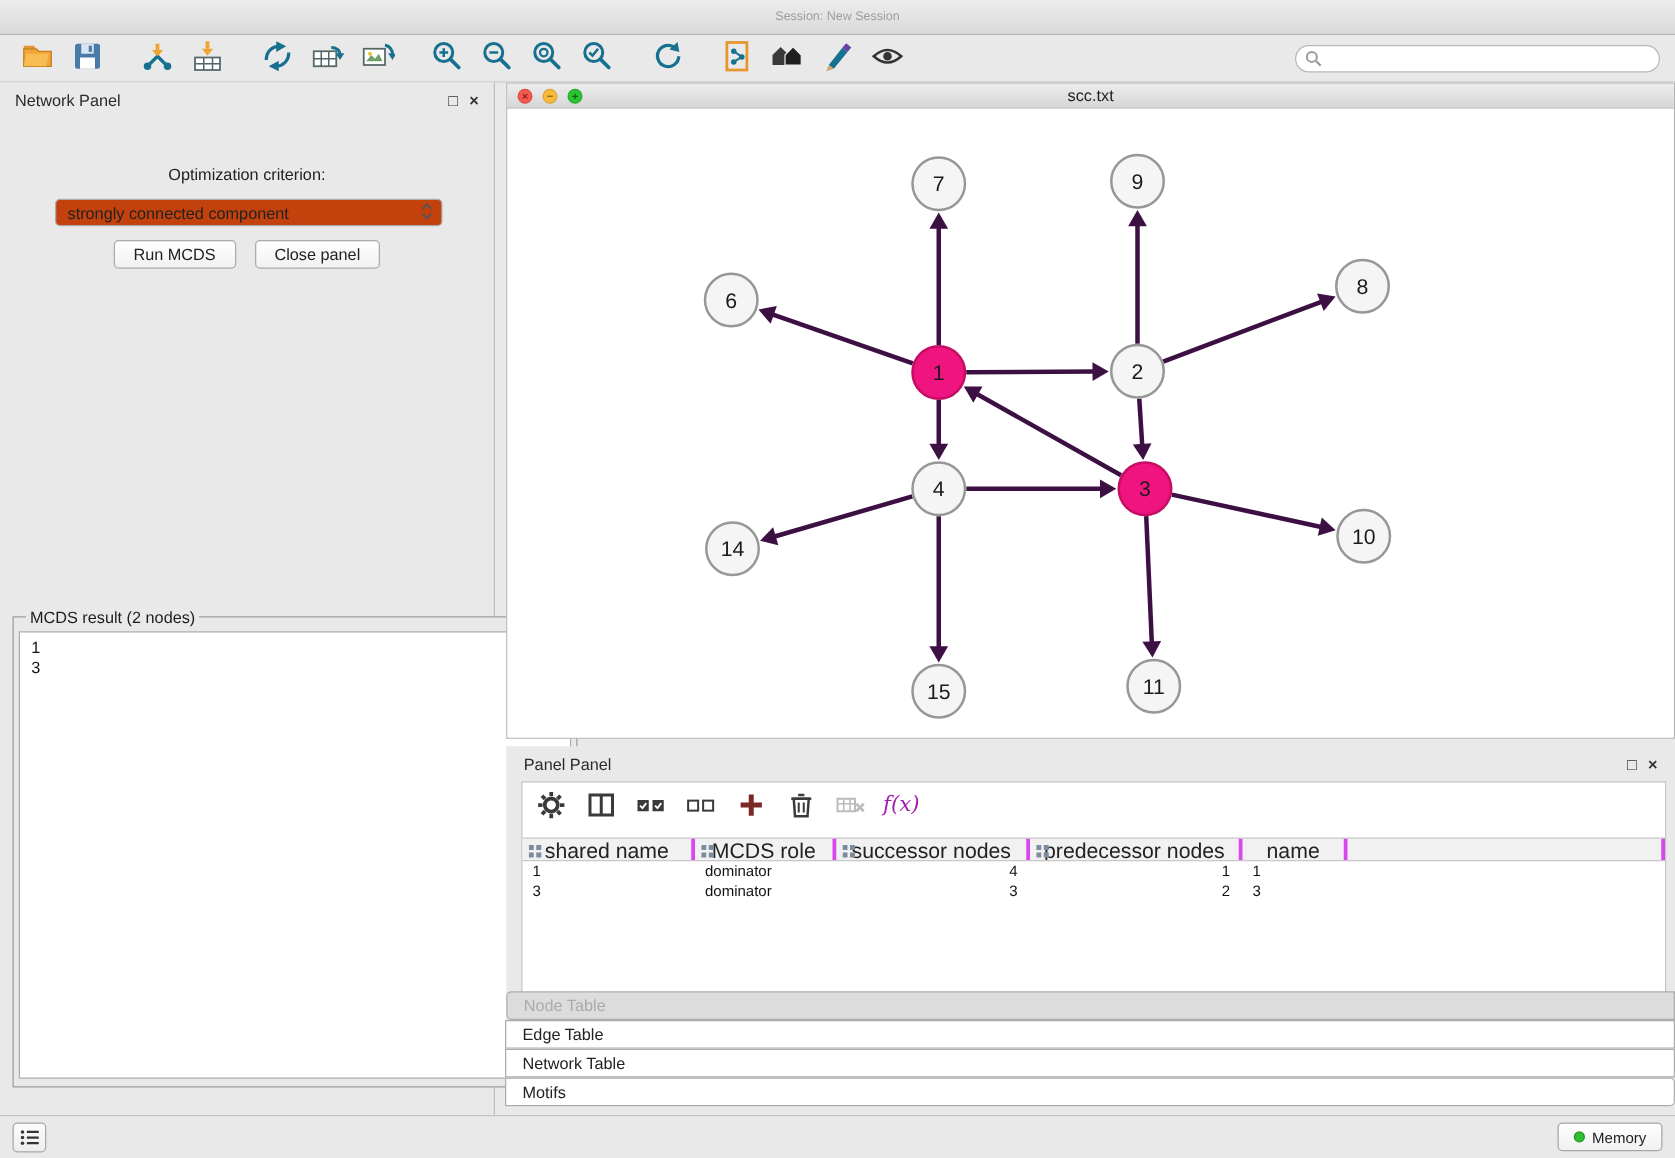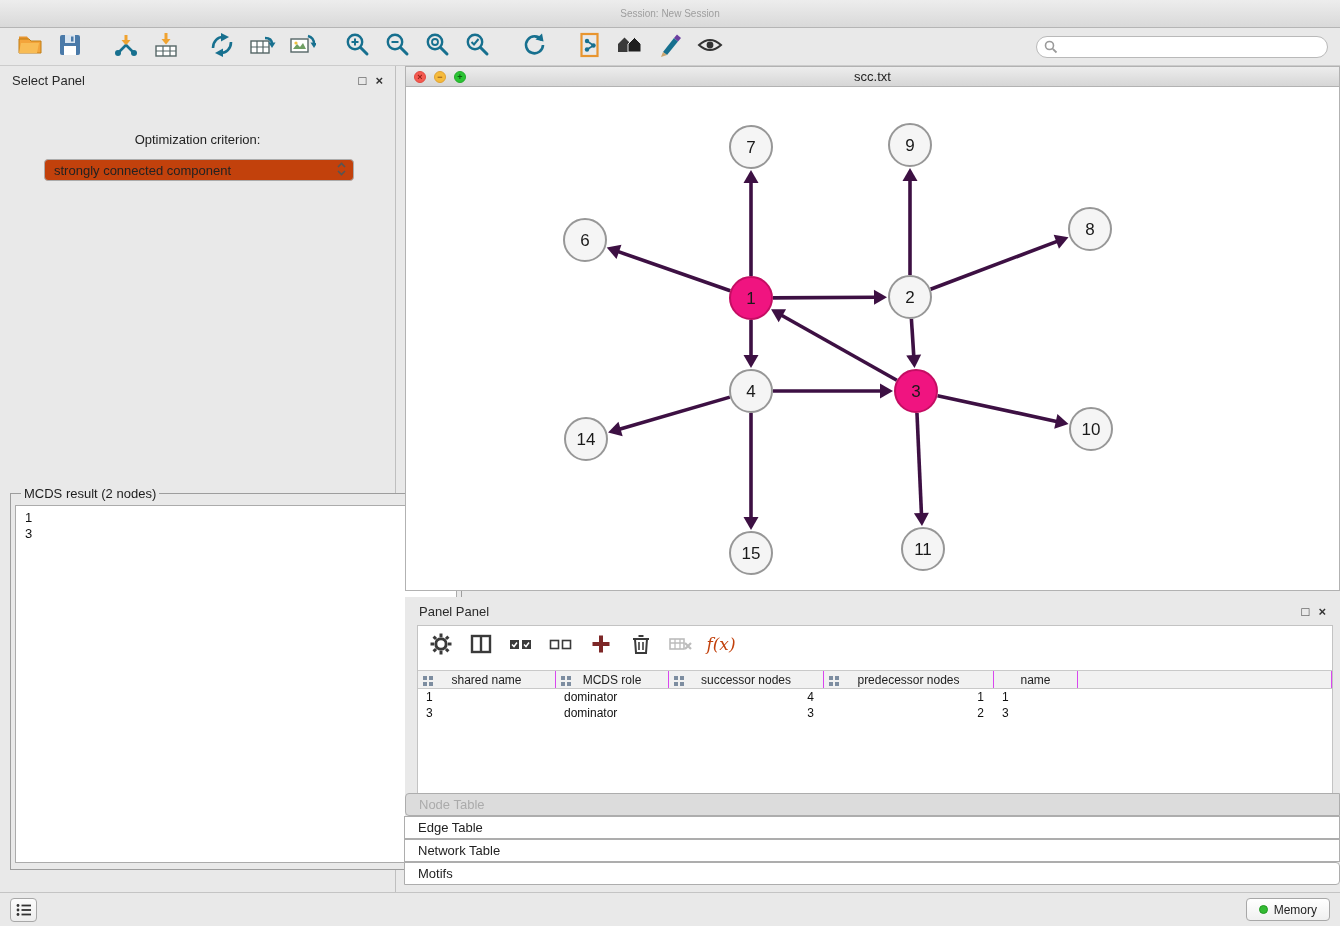--- a/index.html
+++ b/index.html
@@ -57,25 +57,25 @@
   .light.red { background:#f55a51; border:1px solid #df4b41; color:#8c1d15; }
   .light.yellow { background:#f6bb3c; border:1px solid #dfa234; color:#93591a; }
   .light.green { background:#2ac433; border:1px solid #24aa2c; color:#0e5c13; }
   .nw-canvas { position:relative; width:933px; height:503px; background:#fff; }
 
   
   .table-panel { position:absolute; left:405px; top:597px; width:935px; height:291px; background:#e9e9e9; }
   .tp-content { position:absolute; left:12px; right:7px; top:28px; bottom:38px; background:#fff; border:1px solid #c3c3c3; }
   .tp-toolbar { height:44px; display:flex; align-items:center; gap:14px; padding:0 4px 8px 10px; }
   .tp-icon { width:26px; height:26px; display:flex; align-items:center; justify-content:center; }
-  .fx-label { font-family:"DejaVu Serif", serif; font-style:italic; font-size:17px; color:#c2410c; }
+  .fx-label { font-family:"DejaVu Serif", serif; font-style:italic; font-size:17px; color:#a21caf; }
   .tp-grid-header { display:grid; grid-template-columns:138px 113px 155px 170px 84px 1fr;
     background:#f1f1f1; border-top:1px solid #c9c9c9; border-bottom:1px solid #c9c9c9; height:19px; }
-  .th { position:relative; display:flex; align-items:center; justify-content:center; font-size:12px; color:#222;
-    border-right:1px solid #d946ef; overflow:hidden; }
+  .th { position:relative; display:flex; align-items:flex-start; justify-content:center; font-size:17px; color:#222;
+    border-right:3px solid #d946ef; overflow:hidden; }
   .th svg { position:absolute; left:5px; top:5px; }
   .tp-grid-row { display:grid; grid-template-columns:138px 113px 155px 170px 84px 1fr; height:16px; }
   .td { font-size:12px; color:#111; display:flex; align-items:center; padding:0 8px; overflow:hidden; }
   .td.right { justify-content:flex-end; padding-right:10px; }
   .tp-tabs { position:absolute; left:0; right:0; bottom:3px; display:flex; justify-content:center;flex-direction:column; }
 
   
   .status-bar { position:absolute; left:0; bottom:0; width:1340px; height:34px; background:#e9e9e9;
     border-top:1px solid #c4c4c4; display:flex; align-items:center; padding:0 10px;justify-content:center; }
   .list-btn { width:27px; height:24px; border:1px solid #a8a8a8; border-radius:4px;
@@ -234,40 +234,44 @@
     <svg width="14" height="14" viewBox="0 0 14 14">
       <circle cx="5.5" cy="5.5" r="4" fill="none" stroke="#9a9a9a" stroke-width="1.6"></circle>
       <line x1="8.8" y1="8.8" x2="12.5" y2="12.5" stroke="#9a9a9a" stroke-width="1.8"></line>
       </svg>
     <input type="text" placeholder="" style="">
   </div>
 </div>
 
 <div class="control-panel">
   <div class="panel-header">
-    <span>Select Panel</span>
+    <span>Network Panel</span>
     <span class="win-ctrls">
       <span class="win-glyph">□</span>
       <span class="win-glyph">×</span>
     </span>
   </div>
 
 
   <div class="opt-label">Optimization criterion:</div>
 
   <div class="dropdown">
     <span>strongly connected component</span>
     <span class="dd-arrows">
       <svg width="11" height="16" viewBox="0 0 11 16">
         <path d="M2 6 L5.5 2.5 L9 6" fill="none" stroke="#555" stroke-width="1.6"></path>
         <path d="M2 10 L5.5 13.5 L9 10" fill="none" stroke="#555" stroke-width="1.6"></path>
         </svg>
     </span>
   </div>
 
+  <div class="btn-row">
+    <span class="btn">Run MCDS</span>
+    <span class="btn">Close panel</span>
+  </div>
 
   <fieldset class="result">
     <legend>MCDS result (2 nodes)</legend>
     <div class="result-box">
       <div>1</div>
       <div>3</div>
     </div>
   </fieldset>
 </div>
 

